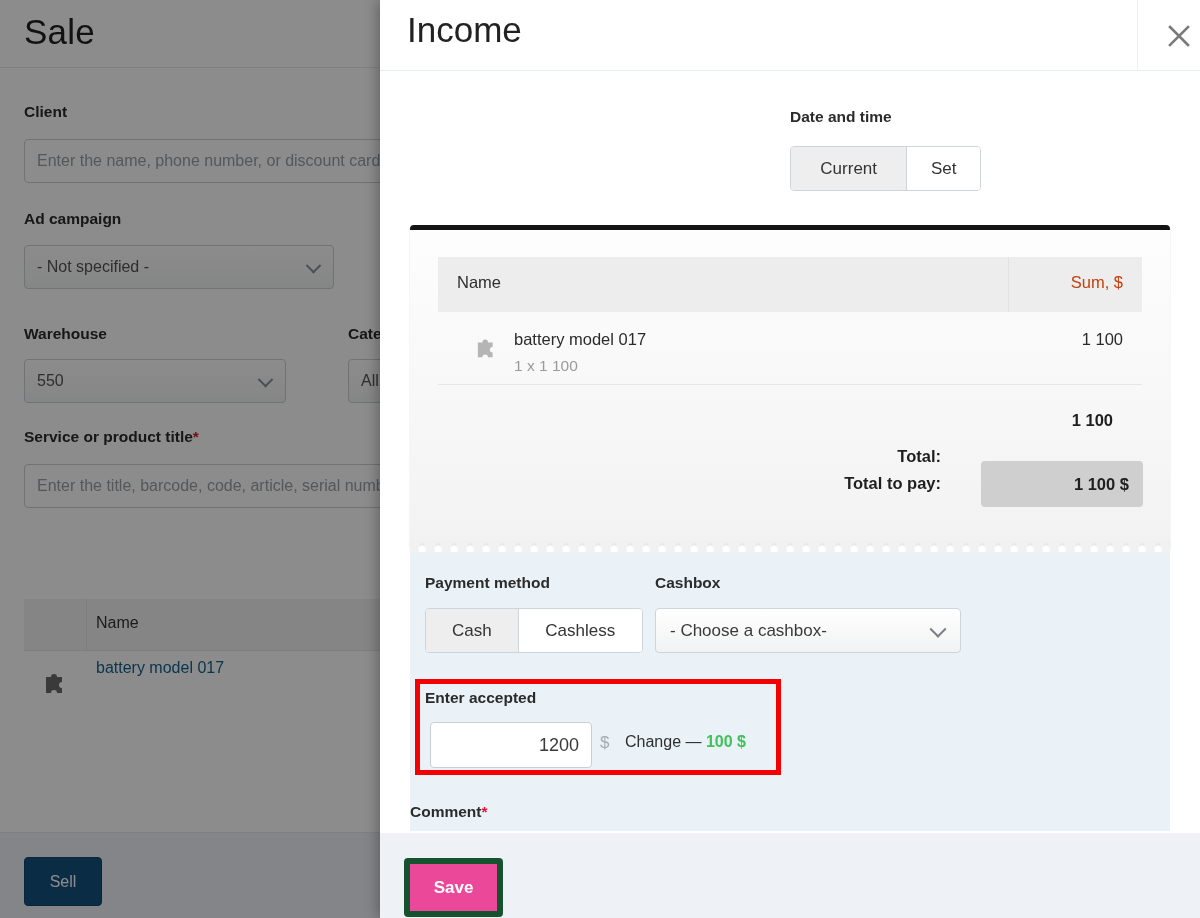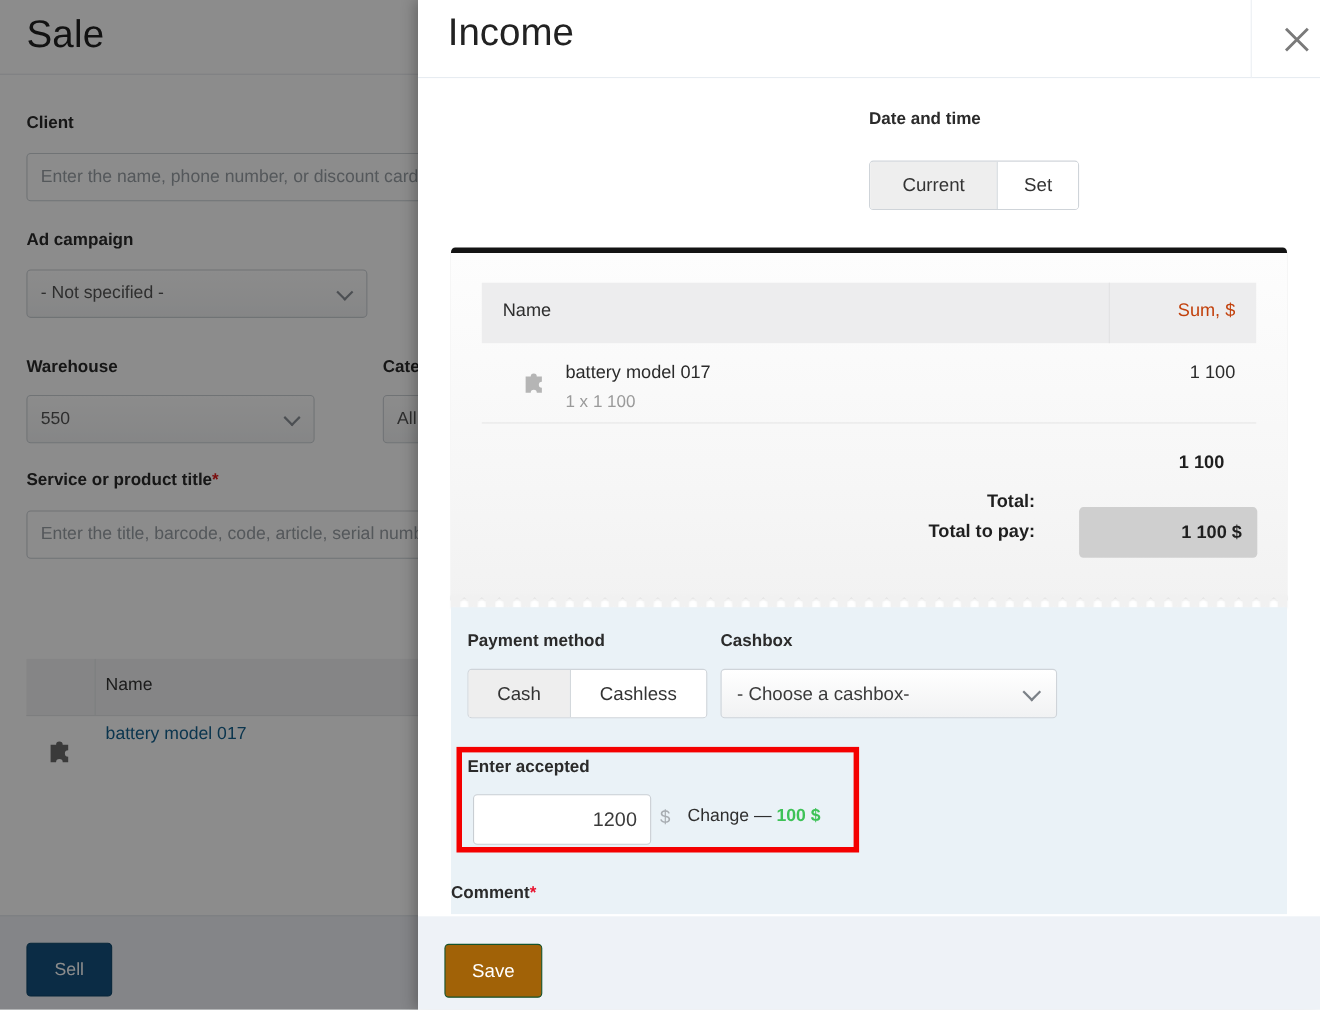--- a/index.html
+++ b/index.html
@@ -209,23 +209,24 @@
   #cash-currency{position:absolute;left:600px;top:733px;font-size:17px;color:#a7acb1;}
   #change-text{position:absolute;left:625px;top:733px;font-size:16px;color:#2f2f2f;white-space:nowrap;}
   #change-text b{color:#3ec257;font-weight:bold;}
 
   .modal-footer{
     position:absolute;left:0;top:833px;width:820px;height:85px;
     background:#eef2f7;box-sizing:border-box;
   }
   .save-btn{
     position:absolute;left:24px;top:25px;width:87px;height:47px;
-    background:#a16207;border:1px solid #14532d;border-radius:4px;
+    background:#ec4899;border:6px solid #14532d;border-radius:4px;
     color:#fff;font-size:17px;display:flex;align-items:center;justify-content:center;
     cursor:pointer;
+    font-weight:bold;
   }
 </style>
 </head>
 <body>
 
 <div id="bg-page">
   <div id="bg-content">
 
     <div class="bg-header">
       <div class="bg-title">Sale</div>
@@ -290,21 +291,21 @@
     <div class="header-divider"></div>
     <div class="close-btn">
       <span>
         <svg width="28" height="28" viewBox="0 0 28 28">
           <path d="M5 5 L23 23 M23 5 L5 23" stroke="#7a7a7a" stroke-width="2.6" stroke-linecap="square" fill="none"></path>
         </svg>
       </span>
     </div>
   </div>
 
-  <div class="section-label" style="left:410px;top:100px;">Date and time</div>
+  <div class="section-label" style="left:410px;top:108px;">Date and time</div>
   <div class="seg" style="left:410px;top:146px;width:191px;">
     <div class="opt active" style="width:116px;">Current</div>
     <div class="opt" style="width:74px;">Set</div>
   </div>
 
   <div id="receipt" style="left:30px;top:225px;">
     <div class="receipt-top"></div>
     <div class="receipt-body"></div>
     <div class="receipt-zigzag"></div>
 

